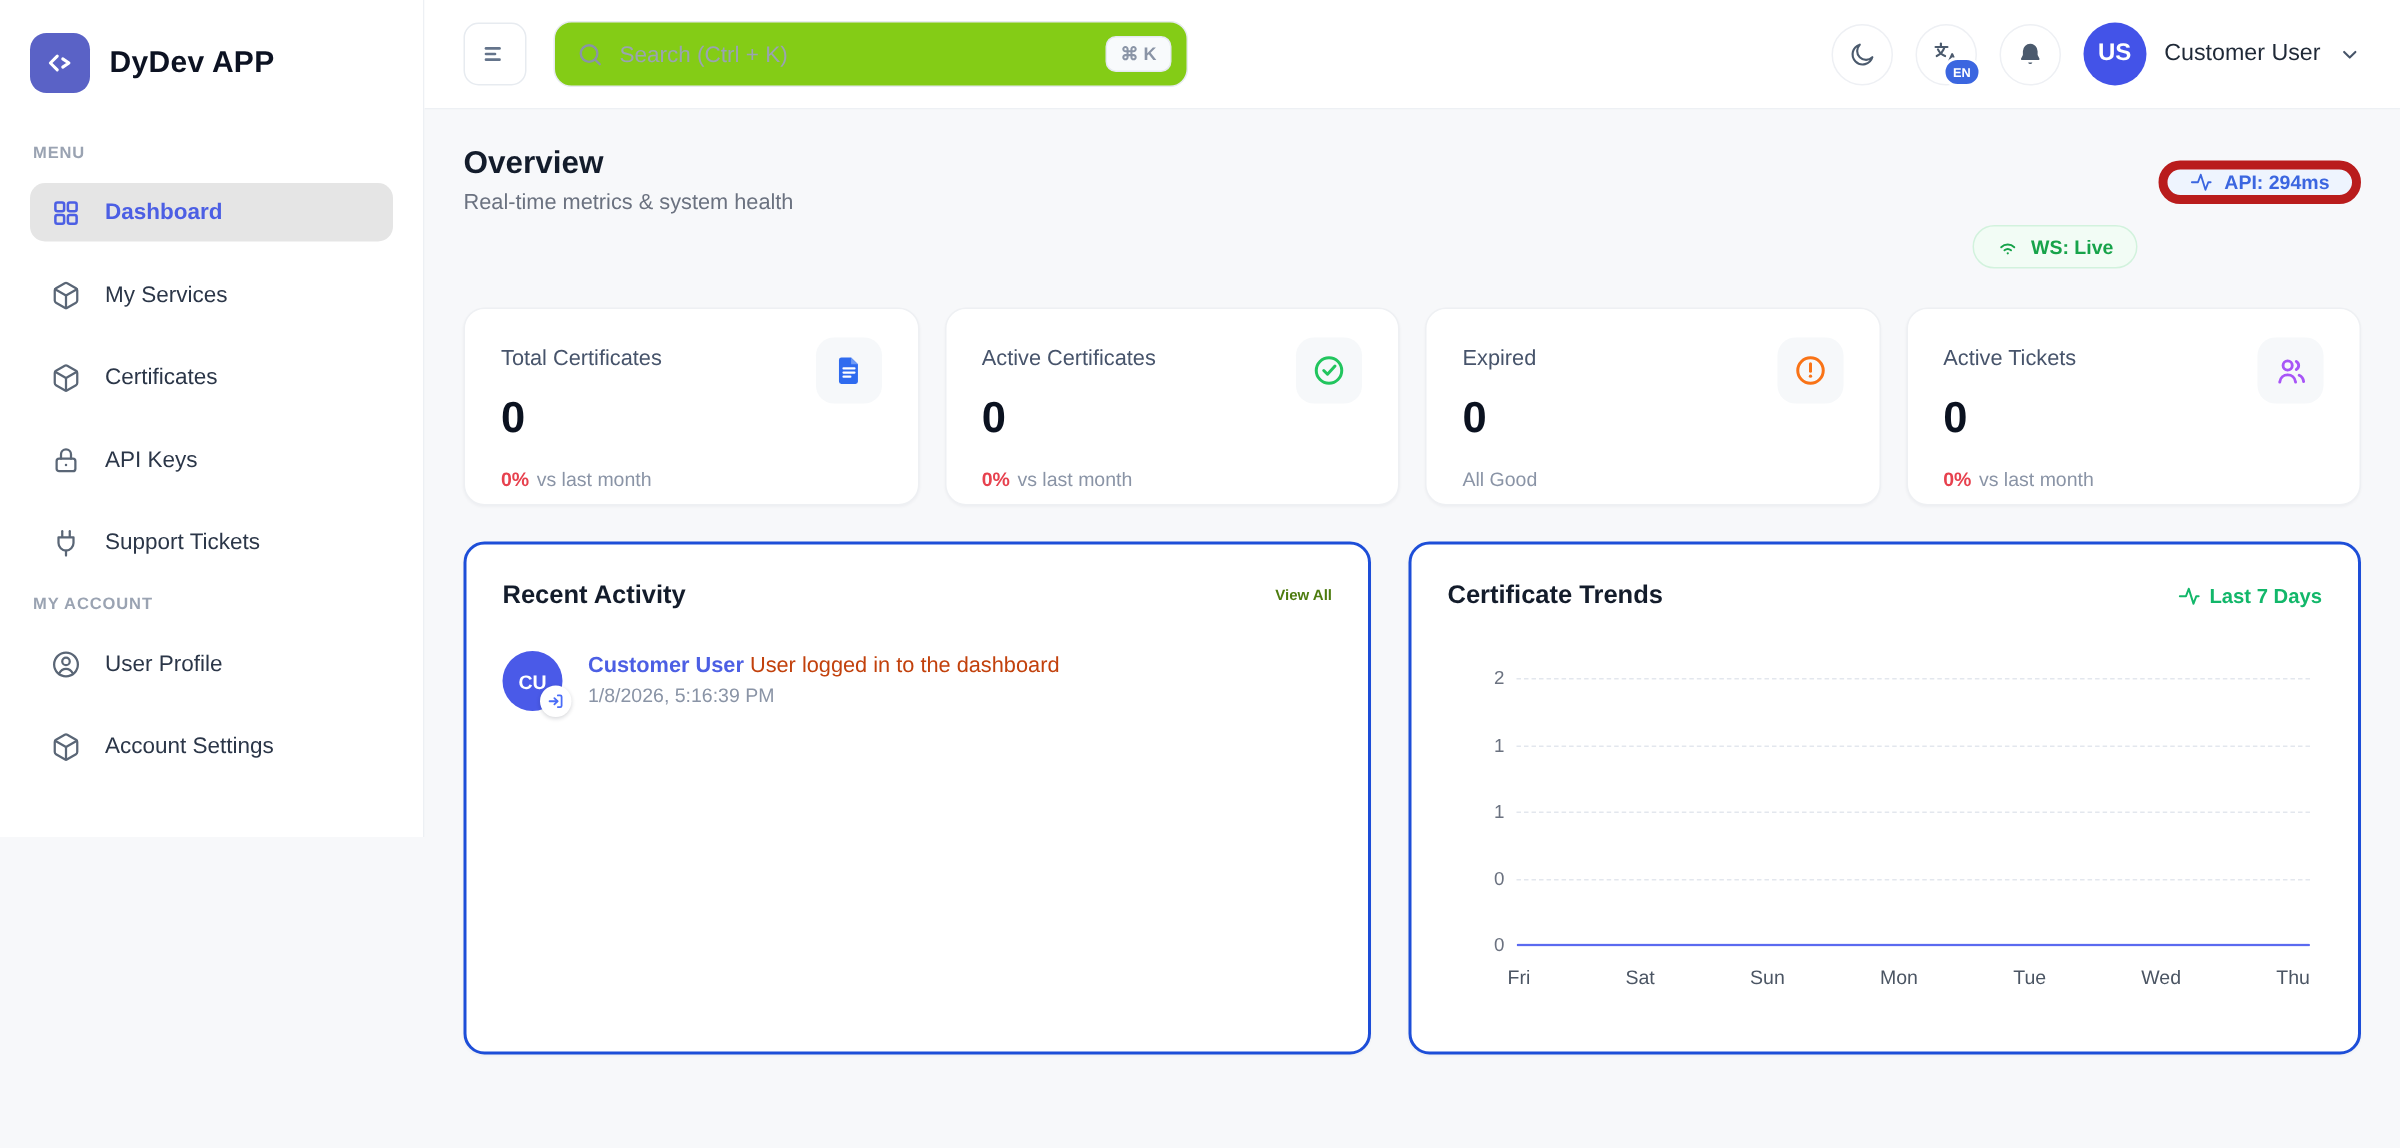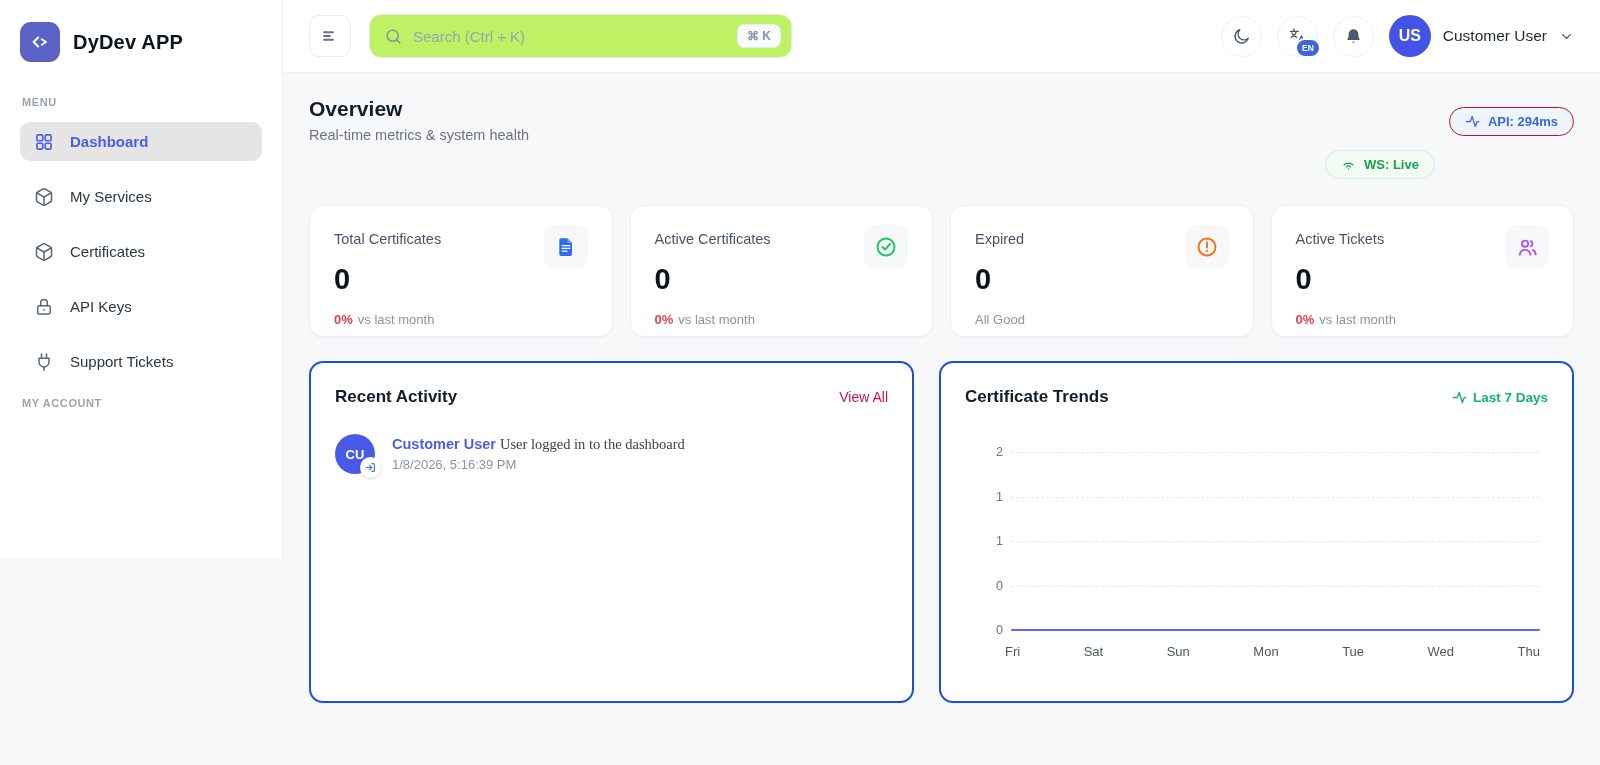--- a/index.html
+++ b/index.html
@@ -18,69 +18,69 @@
   .nav-item .nav-label { font-size:15px; font-weight:500; }
   .nav-item.active { background:#e5e5e5; color:#4c5fe4; }
   .nav-item.active .nav-icon { color:#4c5fe4; }
   .nav-item.active .nav-label { font-weight:600; }
   .nav svg, .brand svg { display:block; }
 
   
   .right-col { flex:1; display:flex; flex-direction:column; }
   .topbar { height:73px; background:#fff; border-bottom:1px solid #edf0f4; display:flex; align-items:center; padding:0 26px; gap:18px; }
   .menu-btn { width:42px; height:42px; border-radius:10px; border:1px solid #e7ebf0; background:#fff; display:flex; align-items:center; justify-content:center; color:#64748b; cursor:pointer; }
-  .search-box { width:423px; height:44px; border:1px solid #e7ebf0; border-radius:12px; display:flex; align-items:center; padding:0 10px 0 14px; gap:10px; background:#bef264; }
+  .search-box { width:423px; height:44px; border:1px solid #e7ebf0; border-radius:12px; display:flex; align-items:center; padding:0 10px 0 14px; gap:10px; background:#84cc16; }
   .search-box .search-icon { color:#8a94a6; display:flex; }
   .search-box input { flex:1; border:none; outline:none; font-size:15px; color:#1e293b; font-family:inherit; background:transparent; }
   .search-box input::placeholder { color:#9aa3b2; }
   .kbd { background:#f8fafc; border:1px solid #e5e9f0; border-radius:7px; padding:4px 9px; font-size:12px; color:#8a94a6; font-weight:600; white-space:nowrap; }
   .topbar-right { margin-left:auto; display:flex; align-items:center; gap:15px; }
   .icon-btn { width:41px; height:41px; border-radius:50%; border:1px solid #eef0f4; background:#fff; display:flex; align-items:center; justify-content:center; color:#4b5a6d; cursor:pointer; position:relative; }
   .lang-badge { position:absolute; right:-4px; bottom:-2px; background:#3b66e0; color:#fff; font-size:8.5px; font-weight:700; border-radius:999px; padding:3px 5px; border:2px solid #fff; }
   .user-menu { display:flex; align-items:center; gap:12px; cursor:pointer;justify-content:center; }
   .avatar { width:42px; height:42px; border-radius:50%; background:#4353e8; color:#fff; font-size:16px; font-weight:700; display:flex; align-items:center; justify-content:center; }
   .user-name { font-size:15.5px; font-weight:500; color:#1f2937; }
   .chev { color:#475569; display:flex; }
 
   
   .main { flex:1; padding:24px 26px 0 26px; overflow:hidden; }
   .page-head { display:flex; align-items:flex-start; justify-content:space-between; margin-bottom:26px; }
   .page-title { font-size:21px; font-weight:800; color:#131c2b; margin-bottom:6px; }
   .page-sub { font-size:14.5px; color:#6b7280; }
   .head-badges { display:flex; gap:14px; margin-top:10px; }
   .pill { display:flex; align-items:center; gap:8px; height:29px; padding:0 15px; border-radius:999px; font-size:13px; font-weight:700; }
   .pill.ws { color:#17a34a; background:#f2fcf5; border:1px solid #d2f2dd;margin-top:43px; }
-  .pill.api { color:#3b66e0; background:#eef4fe; border:1px solid #b91c1c; }
+  .pill.api { color:#3b66e0; background:#eef4fe; border:6px solid #b91c1c; }
   .pill svg { display:block; }
 
   .stats-grid { display:grid; grid-template-columns:repeat(4,1fr); gap:17px; margin-bottom:24px; }
   .stat-card { background:#fff; border:1px solid #eef0f3; border-radius:14px; box-shadow:0 1px 2px rgba(16,24,40,.04); padding:19px 24px 22px; height:132px; }
   .stat-top { display:flex; justify-content:space-between; align-items:flex-start; }
   .stat-title { font-size:14.5px; font-weight:400; color:#47546b; padding-top:6px; }
   .stat-icon { width:44px; height:44px; border-radius:12px; background:#f6f8fa; display:flex; align-items:center; justify-content:center; }
   .stat-value { font-size:29px; font-weight:800; color:#0b1220; margin-top:-6px; }
   .stat-foot { display:flex; gap:5px; margin-top:16px; font-size:13px; }
   .delta { color:#e7414e; font-weight:700; }
   .delta:empty { display:none; }
   .note { color:#8a94a6; }
 
   .bottom-grid { display:grid; grid-template-columns:605px 1fr; gap:25px; }
   .panel { background:#fff; border:2px solid #1d4ed8; border-radius:14px; box-shadow:0 1px 2px rgba(16,24,40,.04); padding:24px; height:342px; }
   .panel-head { display:flex; align-items:center; justify-content:space-between; }
   .panel-title { font-size:17px; font-weight:800; color:#131c2b; }
-  .view-all { font-size:14px; font-weight:400; color:#be185d; cursor:pointer; text-decoration:none; }
+  .view-all { font-size:10px; font-weight:700; color:#4d7c0f; cursor:pointer; text-decoration:none; }
   .range-label { display:flex; align-items:center; gap:6px; font-size:13.5px; font-weight:700; color:#12b76a; }
 
   .activity-item { display:flex; gap:17px; margin-top:27px; }
   .act-avatar { position:relative; width:40px; height:40px; flex:none; }
   .act-avatar .initials { width:40px; height:40px; border-radius:50%; background:#4a5ae8; color:#fff; font-size:13px; font-weight:700; display:flex; align-items:center; justify-content:center; }
   .act-badge { position:absolute; right:-6px; bottom:-4px; width:21px; height:21px; background:#fff; border-radius:50%; box-shadow:0 1px 3px rgba(16,24,40,.18); display:flex; align-items:center; justify-content:center; color:#4a6cf7; }
   .act-text { font-size:14.5px; padding-top:2px; }
   .actor { color:#4c5fe4; font-weight:700; margin-right:4px; }
-  .action { color:#404040; font-weight:500;font-family:Liberation Serif, serif; }
+  .action { color:#c2410c; font-weight:500; }
   .act-time { font-size:13px; color:#8a94a6; margin-top:4px; }
 
   
   .chart { margin-top:46px; }
   .plot { position:relative; height:178px; margin-left:46px; margin-right:8px; }
   .grid-row { position:absolute; left:0; right:0; height:0; }
   .tick-label { position:absolute; left:-36px; top:-8px; width:28px; text-align:right; font-size:12.5px; color:#6b7280; }
   .grid-line { position:absolute; left:0; right:0; top:-1px; border-top:1px dashed #e3e7ee; }
   .data-line { position:absolute; left:0; right:0; top:-2px; border-top:2.5px solid #5b6af0; border-radius:2px; }
   .x-axis { display:flex; justify-content:space-between; margin:13px 8px 0 40px; font-size:13px; color:#4b5563;gap:26px; }
@@ -149,20 +149,42 @@
             <path d="M9 7V2.5"></path>
             <path d="M15 7V2.5"></path>
             <path d="M18 7.5v4.5a6 6 0 0 1-12 0V7.5Z"></path>
           </svg>
       </span>
       <span class="nav-label">Support Tickets</span>
     </div>
   </nav>
 
   <div class="section-label">MY ACCOUNT</div>
+  <nav class="nav">
+    <div class="nav-item">
+      <span class="nav-icon">
+        <svg width="20" height="20" viewBox="0 0 24 24" fill="none" stroke="currentColor" stroke-width="1.8" stroke-linecap="round" stroke-linejoin="round">
+            <circle cx="12" cy="12" r="9.5"></circle>
+            <circle cx="12" cy="9.5" r="3"></circle>
+            <path d="M6.5 19.2c1.2-2.3 3.2-3.7 5.5-3.7s4.3 1.4 5.5 3.7"></path>
+          </svg>
+      </span>
+      <span class="nav-label">User Profile</span>
+    </div>
+    <div class="nav-item">
+      <span class="nav-icon">
+        <svg width="20" height="20" viewBox="0 0 24 24" fill="none" stroke="currentColor" stroke-width="1.8" stroke-linecap="round" stroke-linejoin="round">
+            <path d="M21 8a2 2 0 0 0-1-1.73l-7-4a2 2 0 0 0-2 0l-7 4A2 2 0 0 0 3 8v8a2 2 0 0 0 1 1.73l7 4a2 2 0 0 0 2 0l7-4A2 2 0 0 0 21 16Z"></path>
+            <path d="m3.3 7 8.7 5 8.7-5"></path>
+            <path d="M12 22V12"></path>
+          </svg>
+      </span>
+      <span class="nav-label">Account Settings</span>
+    </div>
+  </nav>
 </aside>
 
 <div class="right-col">
   <header class="topbar">
     <button class="menu-btn">
       <svg width="18" height="18" viewBox="0 0 24 24" fill="none" stroke="currentColor" stroke-width="2.4" stroke-linecap="round">
           <path d="M4 7h12"></path>
           <path d="M4 12h8"></path>
           <path d="M4 17h12"></path>
         </svg>

